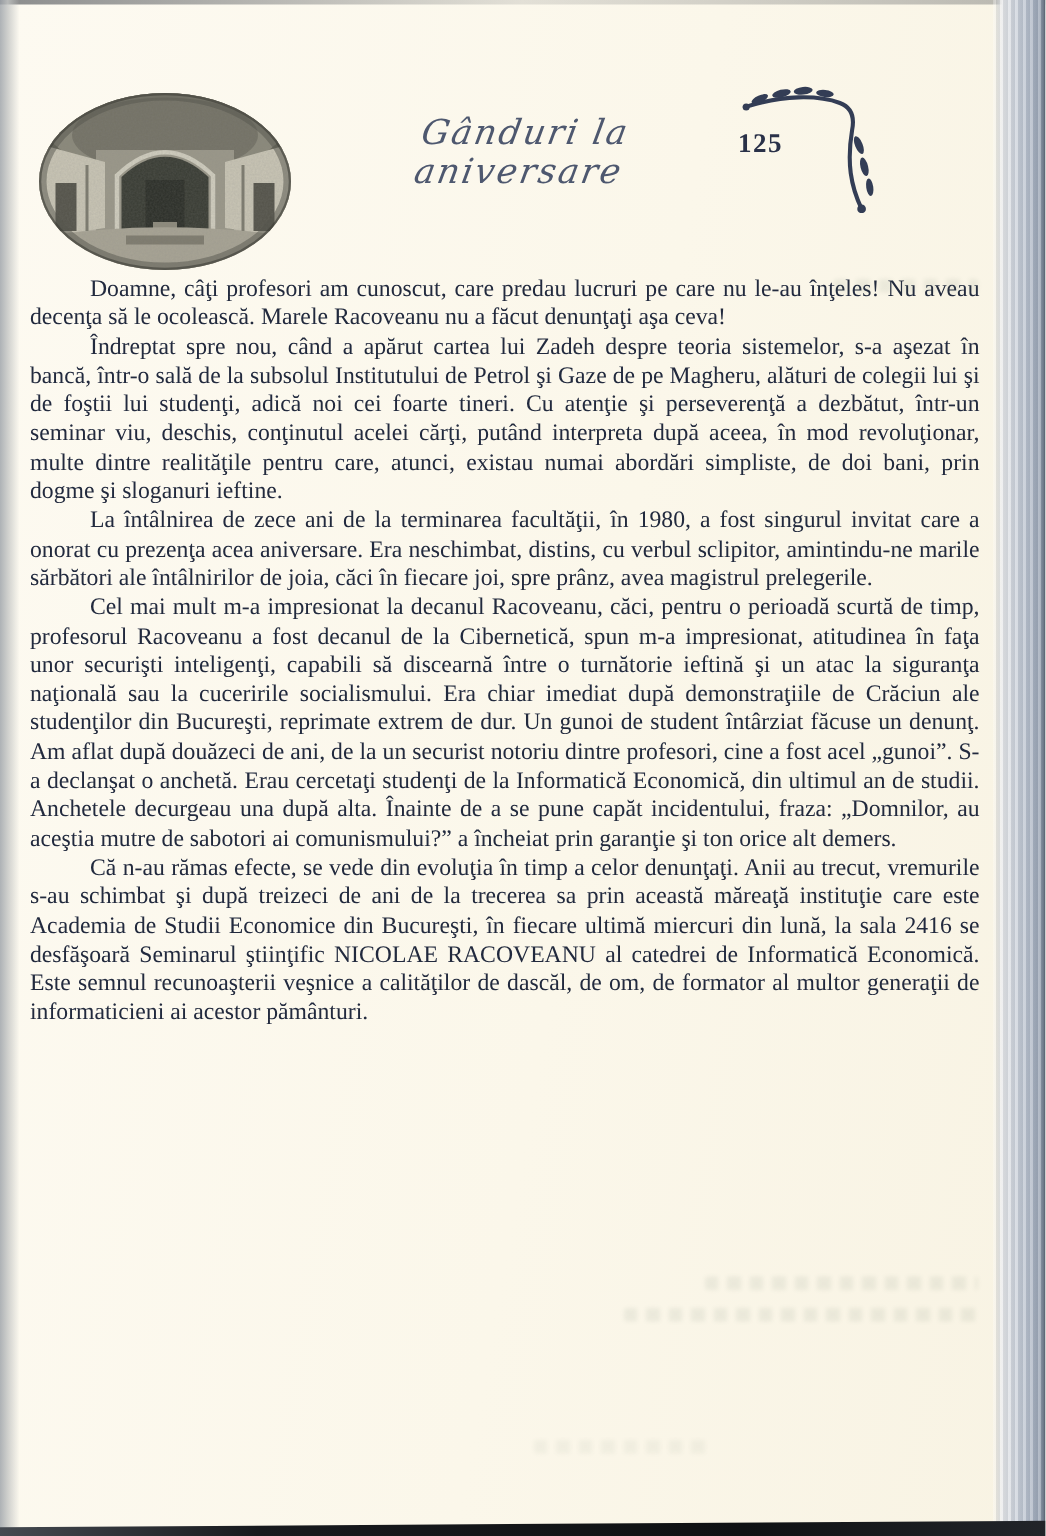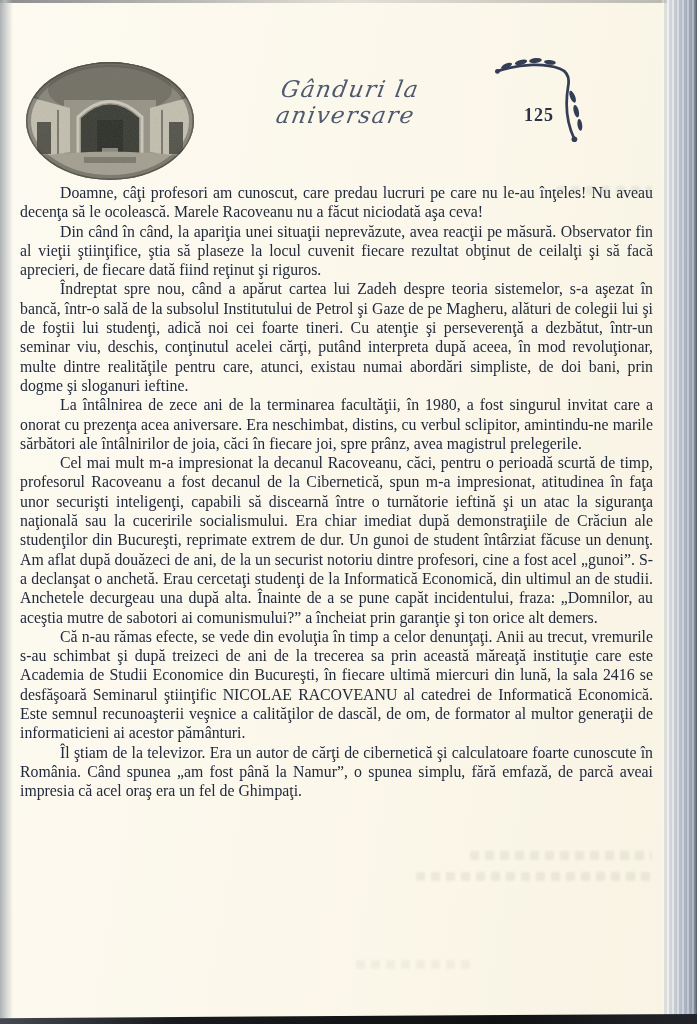--- a/index.html
+++ b/index.html
@@ -18,22 +18,22 @@
   .edge-right:after{content:"";position:absolute;inset:0;
     background:repeating-linear-gradient(90deg,rgba(255,255,255,.25) 0 2px,rgba(90,100,115,.12) 2px 5px);}
   .edge-bottom{position:absolute;left:-8px;bottom:-7px;width:720px;height:15px;
     background:linear-gradient(90deg,#474c53,#181a1d 25%,#0f1113 70%,#23262b);
     transform:rotate(-.35deg);}
   
   .vignette{position:absolute;left:24px;top:60px;width:172px;height:122px;}
   .running-title{position:absolute;left:228px;top:76px;width:240px;text-align:center;
     font-family:"DejaVu Serif",serif;font-style:italic;font-size:23px;letter-spacing:1.5px;
     color:#4e586f;transform:skewX(-10deg);}
-  .page-number{position:absolute;left:524px;top:85px;font-size:18px;font-weight:bold;
-    letter-spacing:1px;color:#2a3148;margin-top:20px;}
+  .page-number{position:absolute;left:492px;top:85px;font-size:18px;font-weight:bold;
+    letter-spacing:1px;color:#2a3148;}
   .flourish{position:absolute;left:494px;top:56px;width:92px;height:86px;}
   
   .text-block{position:absolute;left:20px;top:183px;width:633px;
     font-size:15.8px;line-height:19.3px;text-align:justify;color:#222a3e;}
   .text-block p{margin:0;text-indent:40px;}
   .section-heading{margin:20px 0 16px 0;padding-left:48px;font-weight:bold;font-size:16px;color:#1f2638;}
   .section-heading .num{margin-right:14px;}
   
   .ghost{position:absolute;height:9px;border-radius:2px;filter:blur(1.3px);opacity:.09;
     background:repeating-linear-gradient(90deg,#5e7360 0 9px,transparent 9px 15px);}
@@ -103,29 +103,27 @@
         <ellipse cx="61" cy="7" rx="6.5" ry="2.6" transform="rotate(6 61 7)" stroke="none"></ellipse>
         <ellipse cx="86" cy="45" rx="7" ry="2.8" transform="rotate(68 86 45)" stroke="none"></ellipse>
         <ellipse cx="90" cy="61" rx="7" ry="2.8" transform="rotate(76 90 61)" stroke="none"></ellipse>
         <ellipse cx="94" cy="76" rx="6.5" ry="2.6" transform="rotate(82 94 76)" stroke="none"></ellipse>
         <circle cx="88" cy="92" r="3.2" stroke="none"></circle>
       </g>
     </svg>
   </div>
 
   <div class="text-block">
-    <p>Doamne, câţi profesori am cunoscut, care predau lucruri pe care nu le-au înţeles! Nu aveau decenţa să le ocolească. Marele Racoveanu nu a făcut niciodată aşa ceva!</p>
-    <p>Din când în când, la apariţia unei situaţii neprevăzute, avea reacţii pe măsură. Observator fin al vieţii ştiinţifice, ştia să plaseze la locul cuvenit fiecare rezultat obţinut de ceilalţi şi să facă aprecieri, de fiecare dată fiind reţinut şi riguros.</p>
+    <p>Doamne, câţi profesori am cunoscut, care predau lucruri pe care nu le-au înţeles! Nu aveau decenţa să le ocolească. Marele Racoveanu nu a făcut denunţaţi aşa ceva!</p>
     <p>Îndreptat spre nou, când a apărut cartea lui Zadeh despre teoria sistemelor, s-a aşezat în bancă, într-o sală de la subsolul Institutului de Petrol şi Gaze de pe Magheru, alături de colegii lui şi de foştii lui studenţi, adică noi cei foarte tineri. Cu atenţie şi perseverenţă a dezbătut, într-un seminar viu, deschis, conţinutul acelei cărţi, putând interpreta după aceea, în mod revoluţionar, multe dintre realităţile pentru care, atunci, existau numai abordări simpliste, de doi bani, prin dogme şi sloganuri ieftine.</p>
     <p>La întâlnirea de zece ani de la terminarea facultăţii, în 1980, a fost singurul invitat care a onorat cu prezenţa acea aniversare. Era neschimbat, distins, cu verbul sclipitor, amintindu-ne marile sărbători ale întâlnirilor de joia, căci în fiecare joi, spre prânz, avea magistrul prelegerile.</p>
     <p>Cel mai mult m-a impresionat la decanul Racoveanu, căci, pentru o perioadă scurtă de timp, profesorul Racoveanu a fost decanul de la Cibernetică, spun m-a impresionat, atitudinea în faţa unor securişti inteligenţi, capabili să discearnă între o turnătorie ieftină şi un atac la siguranţa naţională sau la cuceririle socialismului. Era chiar imediat după demonstraţiile de Crăciun ale studenţilor din Bucureşti, reprimate extrem de dur. Un gunoi de student întârziat făcuse un denunţ. Am aflat după douăzeci de ani, de la un securist notoriu dintre profesori, cine a fost acel „gunoi”. S-a declanşat o anchetă. Erau cercetaţi studenţi de la Informatică Economică, din ultimul an de studii. Anchetele decurgeau una după alta. Înainte de a se pune capăt incidentului, fraza: „Domnilor, au aceştia mutre de sabotori ai comunismului?” a încheiat prin garanţie şi ton orice alt demers.</p>
     <p>Că n-au rămas efecte, se vede din evoluţia în timp a celor denunţaţi. Anii au trecut, vremurile s-au schimbat şi după treizeci de ani de la trecerea sa prin această măreaţă instituţie care este Academia de Studii Economice din Bucureşti, în fiecare ultimă miercuri din lună, la sala 2416 se desfăşoară Seminarul ştiinţific NICOLAE RACOVEANU al catedrei de Informatică Economică. Este semnul recunoaşterii veşnice a calităţilor de dascăl, de om, de formator al multor generaţii de informaticieni ai acestor pământuri.</p>
 
 
-    <p>Îl ştiam de la televizor. Era un autor de cărţi de cibernetică şi calculatoare foarte cunoscute în România. Când spunea „am fost până la Namur”, o spunea simplu, fără emfază, de parcă aveai impresia că acel oraş era un fel de Ghimpaţi.</p>
   </div>
 
   <div class="ghost g1"></div>
   <div class="ghost g2"></div>
   <div class="ghost g3"></div>
   <div class="ghost g4"></div>
 
 </div>
 
 </body></html>

